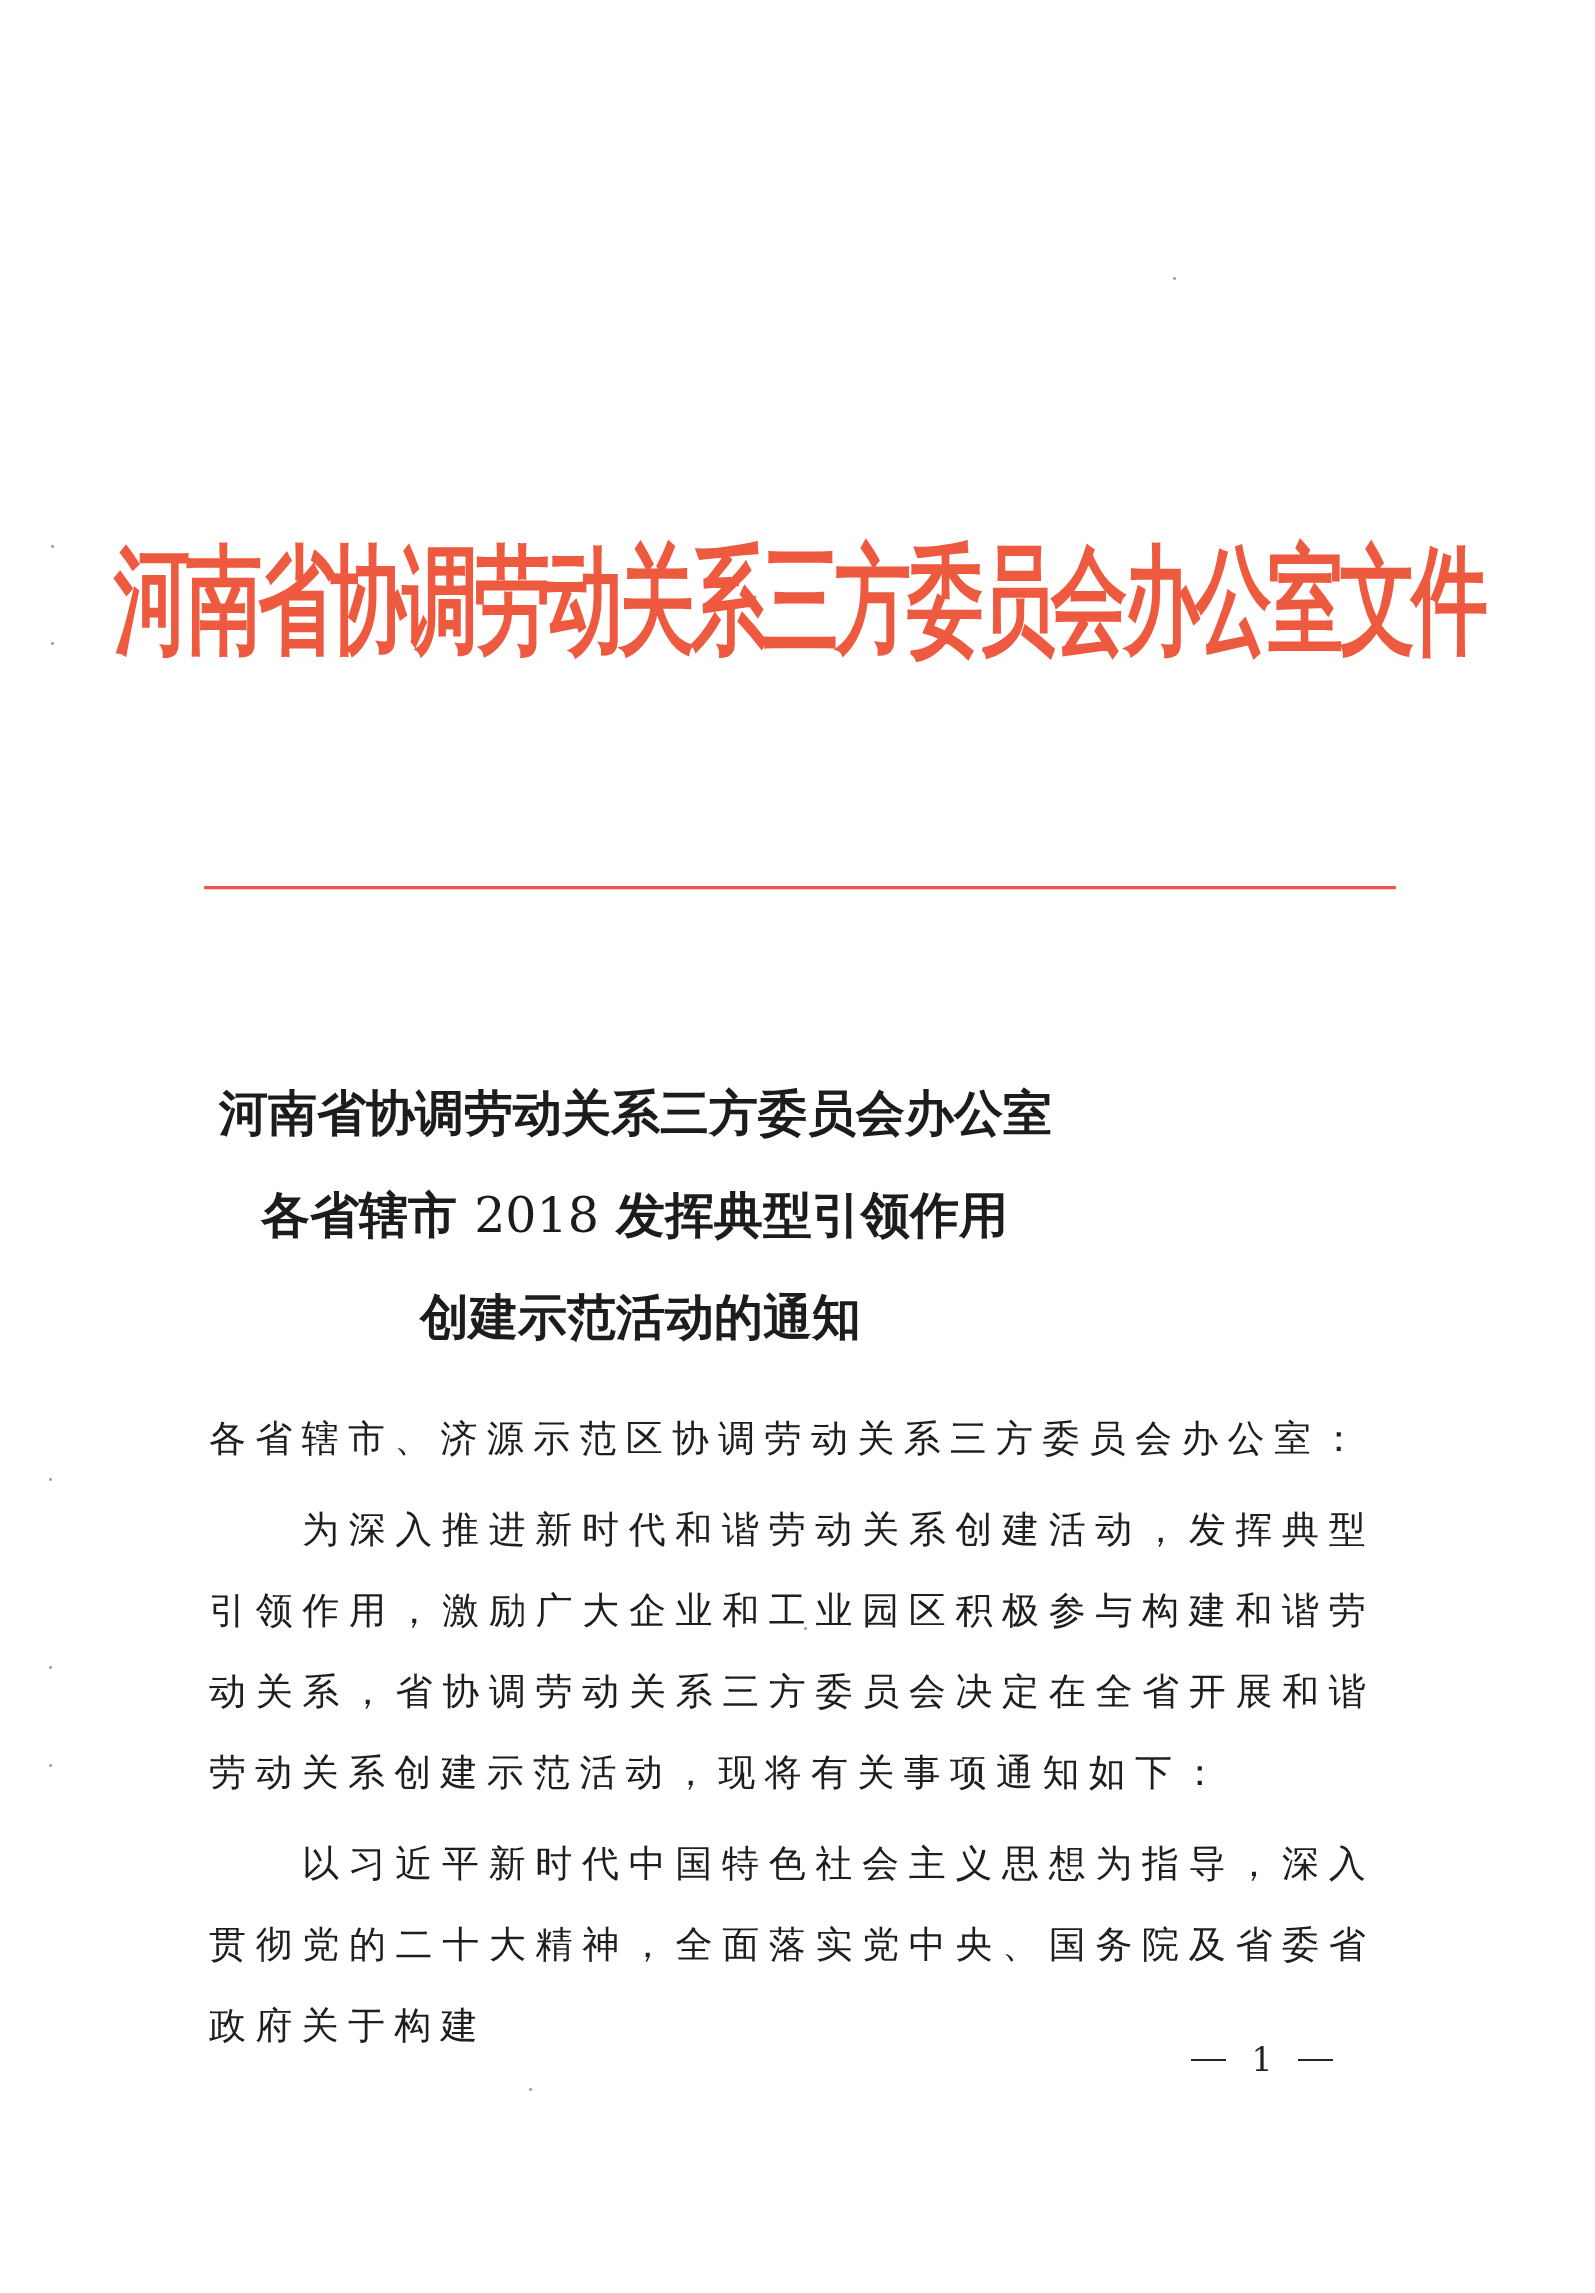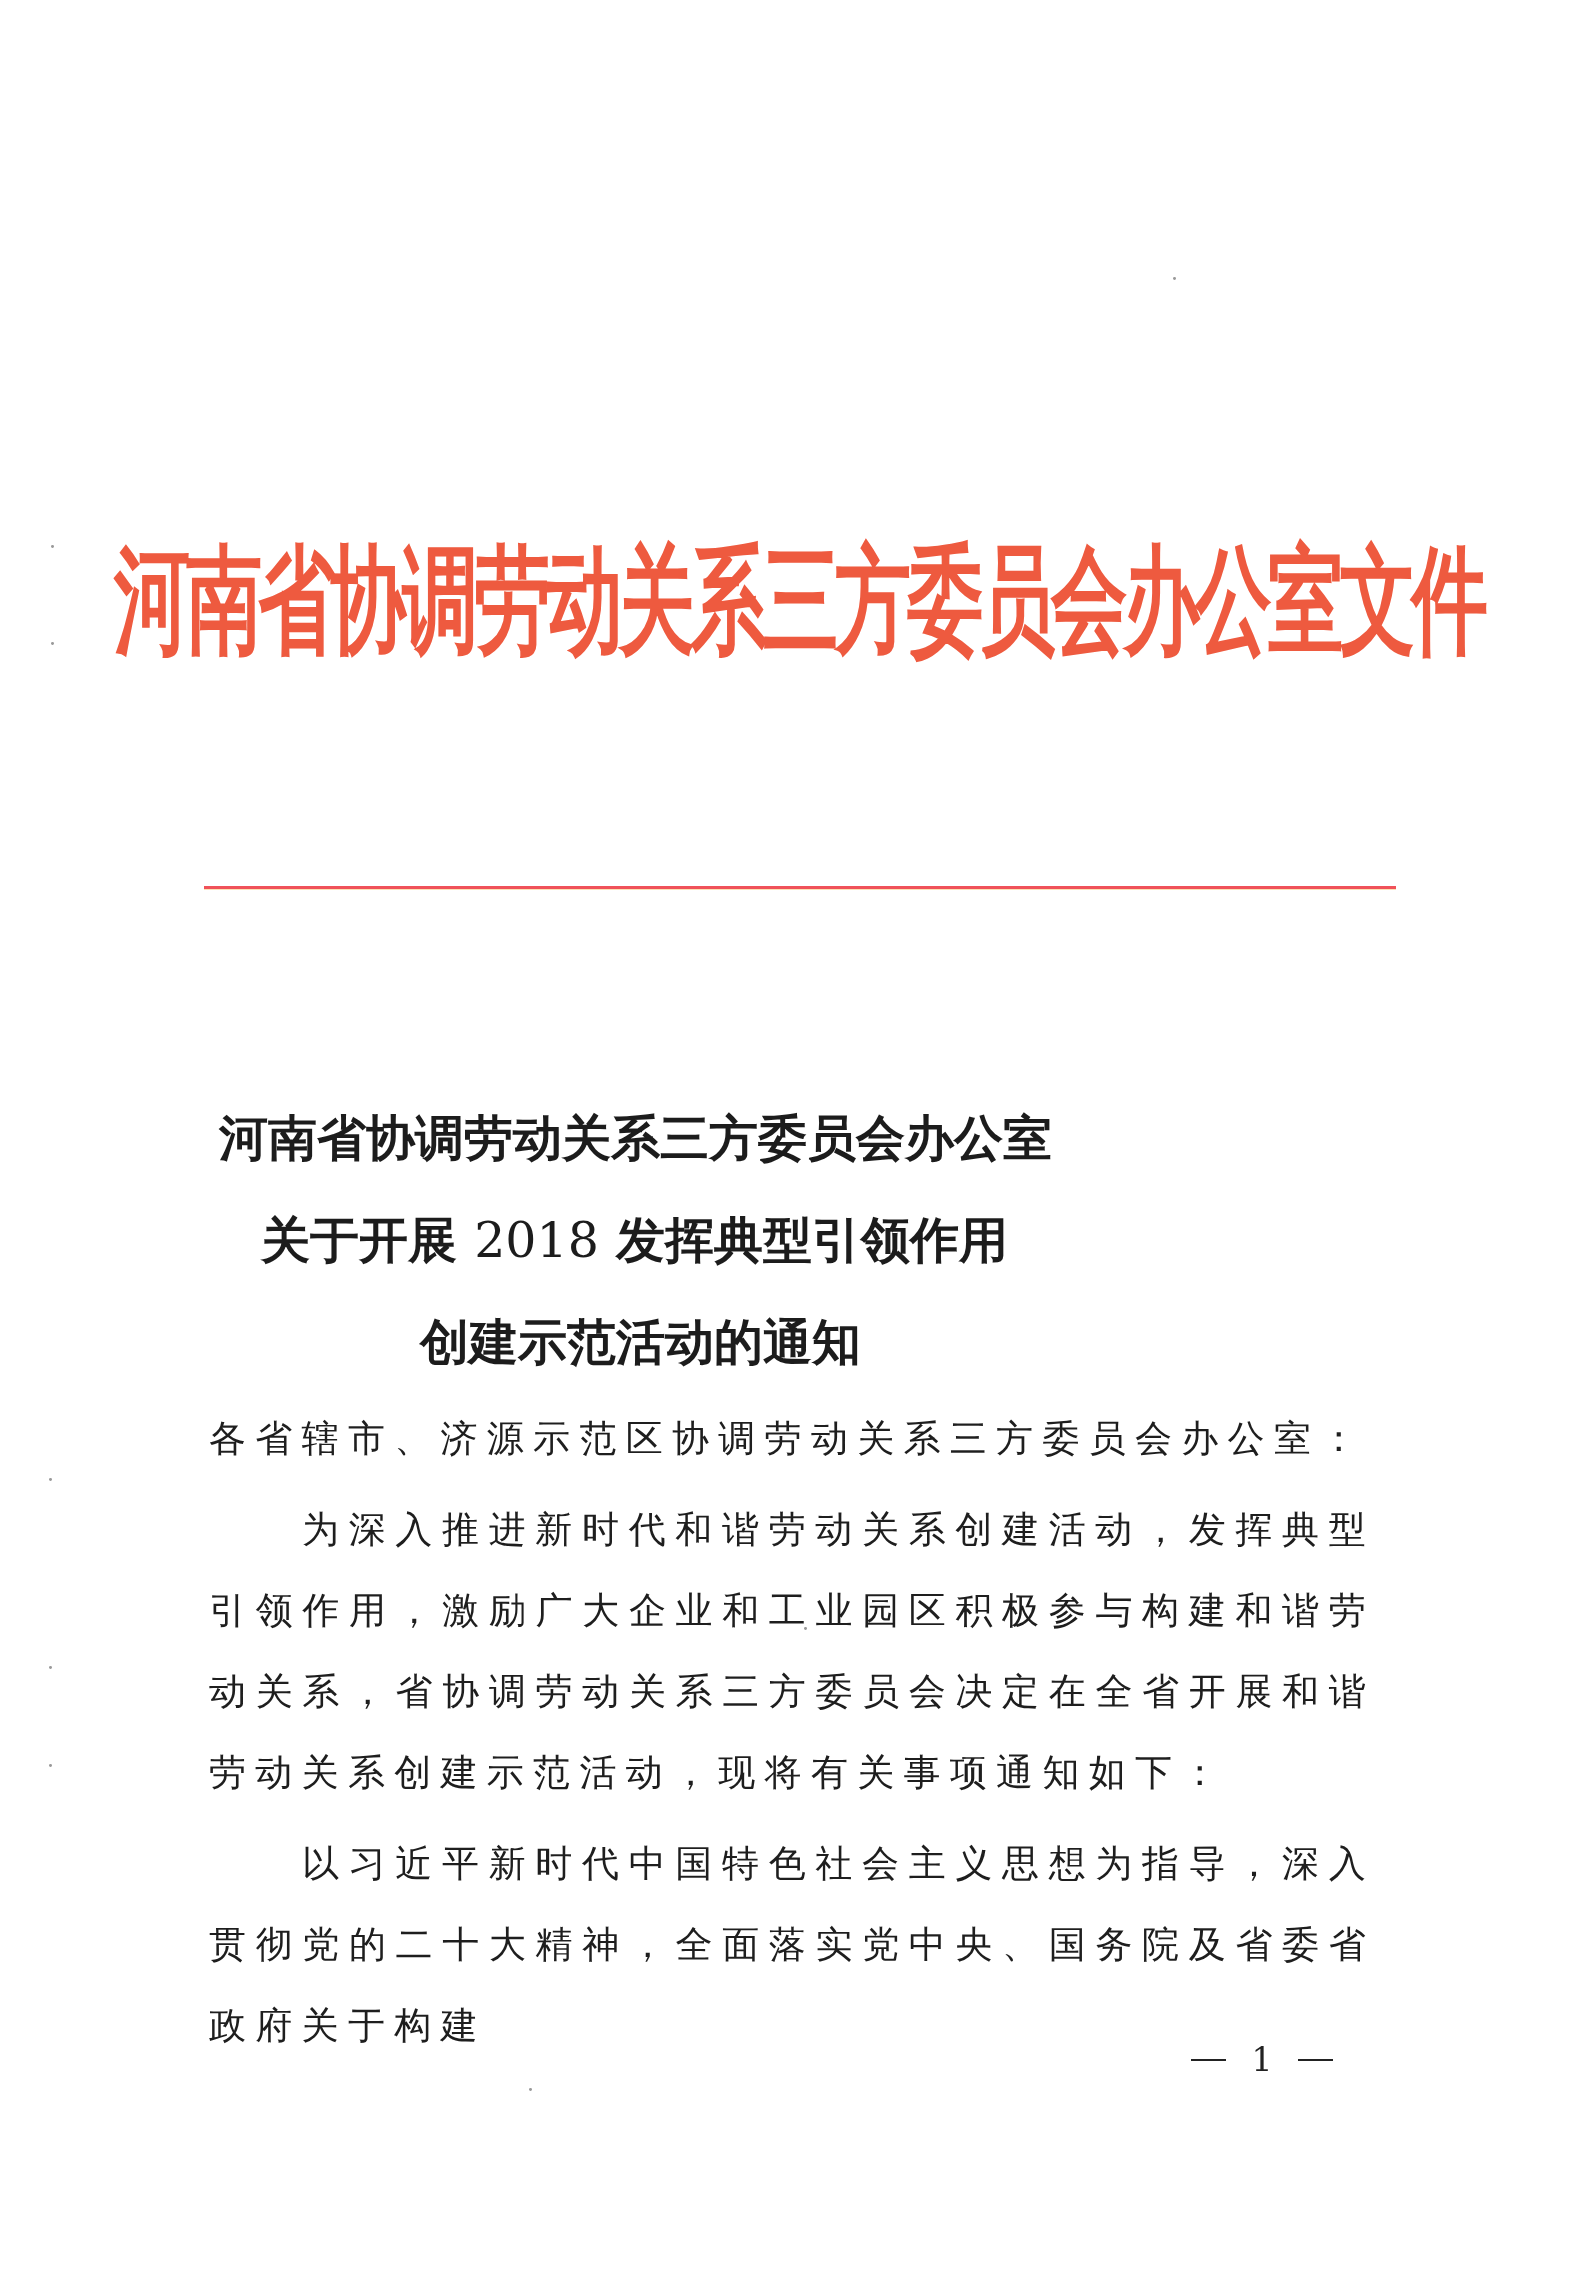--- a/index.html
+++ b/index.html
@@ -69,21 +69,21 @@
       width: 1192px;
       height: 2.9px;
       background: #f0525a;
       box-shadow: 0 1px 0 #fbe3b8;
     }
     
     .title {
       position: absolute;
       left: 0;
       width: 1320px;
-      top: 1087px;
+      top: 1062px;
       text-align: center;
     }
     .title-line {
       font-family: "DejaVu Serif", "Liberation Serif", serif;
       font-weight: bold;
       font-size: 49px;
       line-height: 102px;
       height: 102px;
       color: #1c1c1c;
       white-space: nowrap;
@@ -160,21 +160,21 @@
 
   <div class="masthead">
     <span class="masthead-text">河南省协调劳动关系三方委员会办公室文件</span>
   </div>
 
 
   <div class="red-rule"></div>
 
   <div class="title">
     <div class="title-line l1">河南省协调劳动关系三方委员会办公室</div>
-    <div class="title-line l2"><span>关于开展</span> <span class="num">2018</span> <span>发挥典型引领作用</span></div>
+    <div class="title-line l2"><span>各省辖市</span> <span class="num">2018</span> <span>发挥典型引领作用</span></div>
     <div class="title-line l3">创建示范活动的通知</div>
   </div>
 
   <div class="body">
     <p class="para">各省辖市、济源示范区协调劳动关系三方委员会办公室：</p>
     <p class="para indent">为深入推进新时代和谐劳动关系创建活动，发挥典型引领作用，激励广大企业和工业园区积极参与构建和谐劳动关系，省协调劳动关系三方委员会决定在全省开展和谐劳动关系创建示范活动，现将有关事项通知如下：</p>
     <p class="para indent">以习近平新时代中国特色社会主义思想为指导，深入贯彻党的二十大精神，全面落实党中央、国务院及省委省政府关于构建</p>
   </div>
 
   <div class="page-number">

